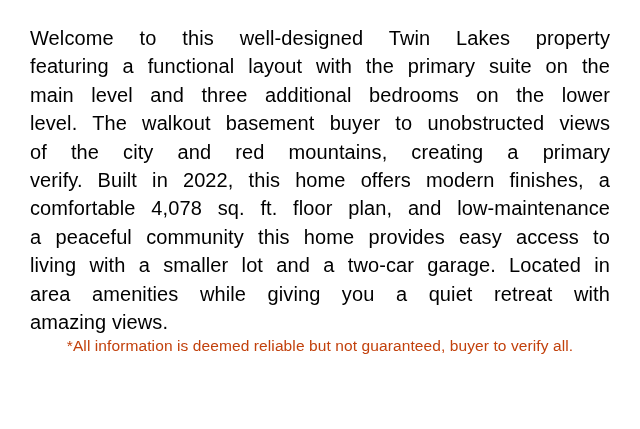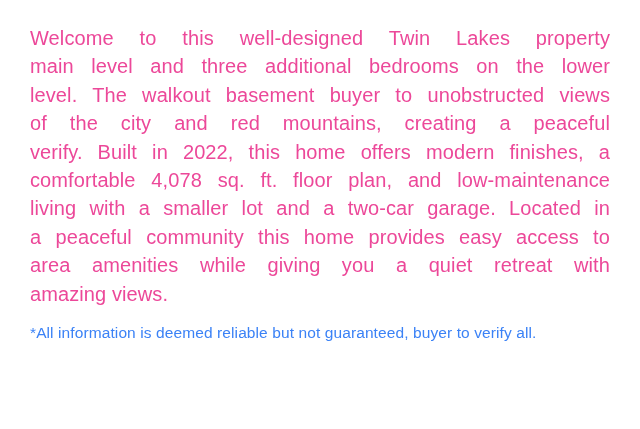--- a/index.html
+++ b/index.html
@@ -16,52 +16,52 @@
   .page {
     box-sizing: border-box;
     width: 640px;
     height: 429px;
     padding: 24px 30px 0 30px;
     background: #ffffff;
   }
   .desc .line {
     font-size: 20px;
     line-height: 28.4px;
-    color: #ec4899;
+    color: #000000;
     letter-spacing: 0.1px;
     text-align: justify;
     text-align-last: justify;
     white-space: nowrap;
   }
   .desc .line.last {
     text-align: center;
     text-align-last: left;
     white-space: normal;
   }
   .disclaimer {
-    margin-top: 15px;
     font-size: 15.5px;
     line-height: 20px;
-    color: #3b82f6;
+    color: #c2410c;
     letter-spacing: 0.1px;
-    text-align: left;
+    text-align: center;
     white-space: nowrap;
   }
 </style>
 </head>
 <body>
 
 <div class="page">
   <div class="desc">
 
   <div class="line">Welcome to this well-designed Twin Lakes property</div>
+      <div class="line">featuring a functional layout with the primary suite on the</div>
       <div class="line">main level and three additional bedrooms on the lower</div>
       <div class="line">level. The walkout basement buyer to unobstructed views</div>
-      <div class="line">of the city and red mountains, creating a peaceful</div>
+      <div class="line">of the city and red mountains, creating a primary</div>
       <div class="line">verify. Built in 2022, this home offers modern finishes, a</div>
       <div class="line">comfortable 4,078 sq. ft. floor plan, and low-maintenance</div>
+      <div class="line">a peaceful community this home provides easy access to</div>
       <div class="line">living with a smaller lot and a two-car garage. Located in</div>
-      <div class="line">a peaceful community this home provides easy access to</div>
       <div class="line">area amenities while giving you a quiet retreat with</div>
       <div class="line last">amazing views.</div>
     </div>
   <div class="disclaimer">*All information is deemed reliable but not guaranteed, buyer to verify all.</div>
 </div>
 
 </body></html>

